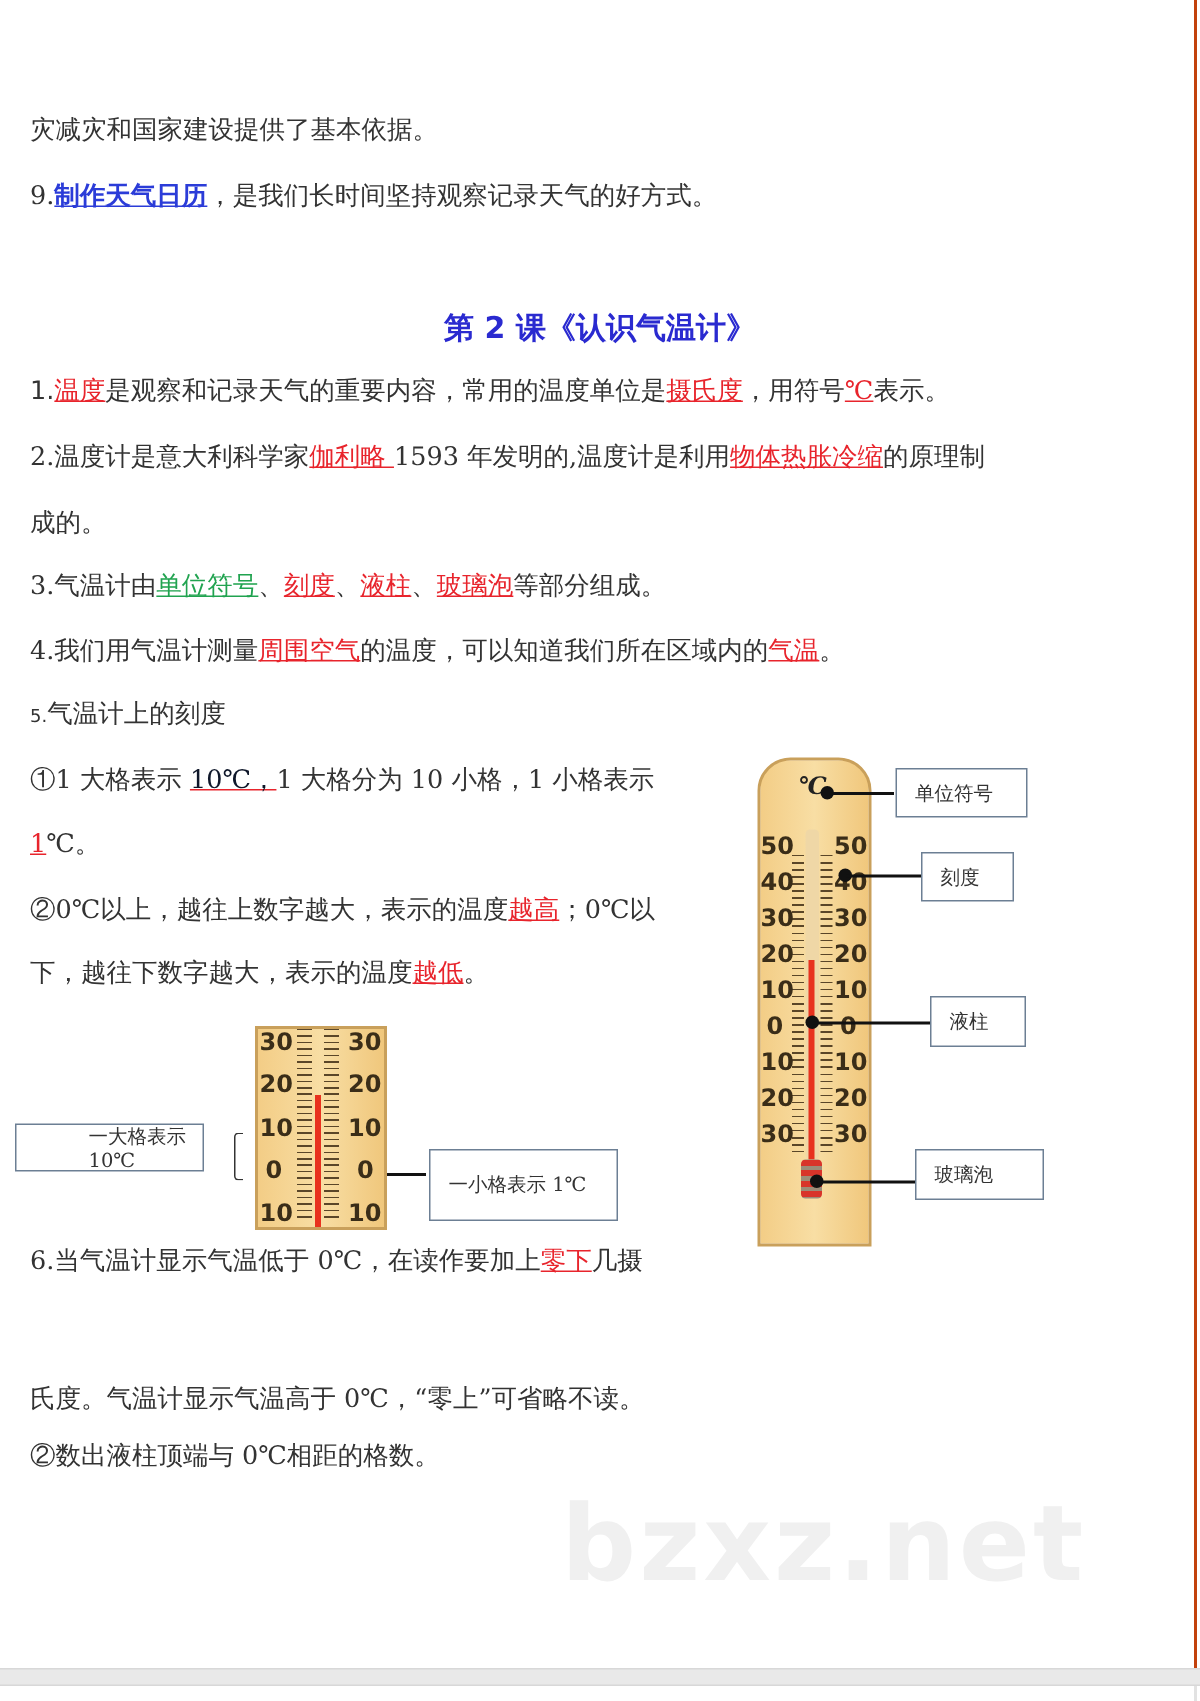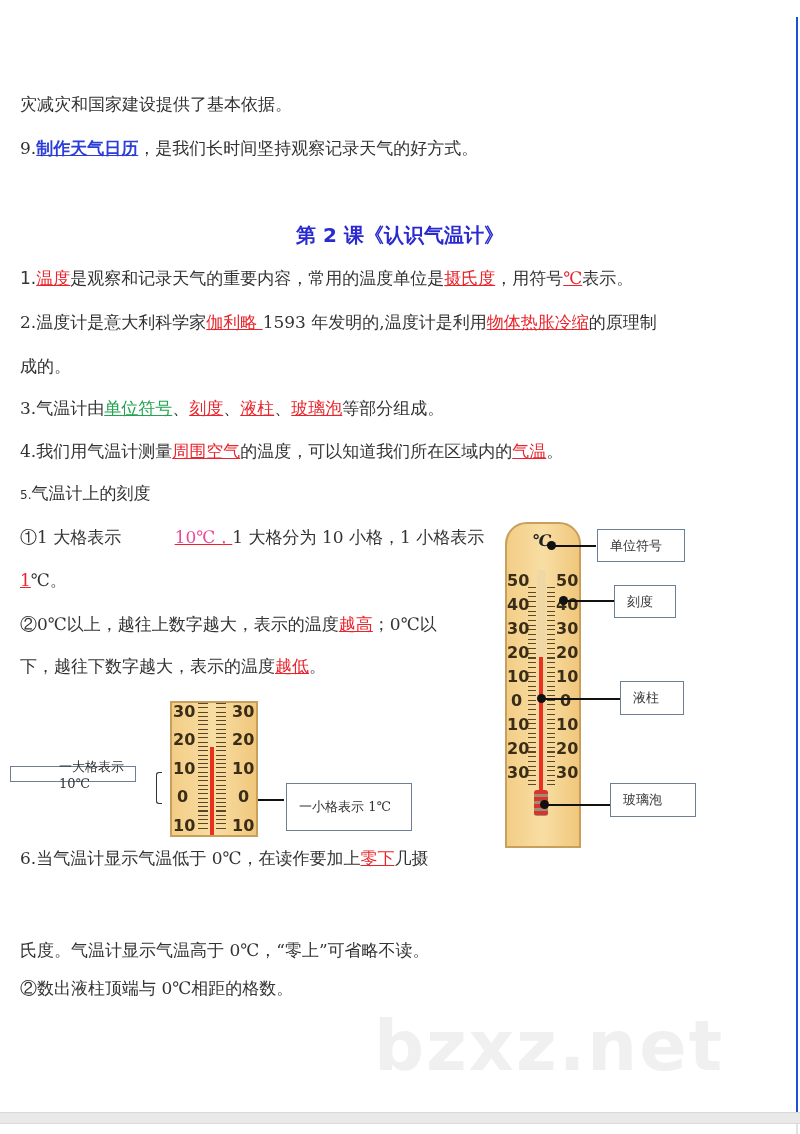--- a/index.html
+++ b/index.html
@@ -3,40 +3,40 @@
 <meta charset="utf-8">
 <style>
   html, body { margin: 0; padding: 0; }
   body {
     width: 800px; height: 1134px; position: relative; overflow: hidden;
     background: #ffffff;
     font-family: "DejaVu Serif", "Liberation Serif", serif;
     color: #333333;
   }
   .page {
-    position: absolute; left: 0; top: 17px; width: 796px; height: 1112px;
-    border-right: 2px solid #1d4ed8; background: #fff;
+    position: absolute; left: 0; top: 0; width: 796px; height: 1112px;
+    border-right: 2px solid #c2410c; background: #fff;
   }
   .page-gap {
     position: absolute; left: 0; top: 1112px; width: 800px; height: 10px;
     background: #e9e9e9; border-top: 1px solid #d8d8d8; border-bottom: 1px solid #d8d8d8;
   }
   .next-page { position: absolute; left: 0; top: 1124px; width: 796px; height: 10px; background: #fff; border-right: 2px solid #e2e2e2; }
   .line {
     position: absolute; left: 20px; font-size: 17px; line-height: 22px; white-space: nowrap;
   }
   .title {
     position: absolute; top: 205px; left: 0; width: 800px; text-align: center;
     font-family: "DejaVu Sans", "Liberation Sans", sans-serif;
     font-weight: bold; font-size: 20px; color: #2a2ad0;
   }
   .kw-red { color: #e8242c; text-decoration: underline; text-decoration-color: #e8242c; }
   .kw-blue { color: #2b3cd8; text-decoration: underline; font-weight: bold; }
   .kw-green { color: #21a350; text-decoration: underline; text-decoration-color: #21a350; }
-  .kw-green-redline { color: #ec4899; text-decoration: underline; text-decoration-color: #e8242c; margin-left: 48px; }
+  .kw-green-redline { color: #0f172a; text-decoration: underline; text-decoration-color: #e8242c; }
   .sans { font-family: "DejaVu Sans", "Liberation Sans", sans-serif; }
 
   
   .thermo { position: absolute; background: linear-gradient(90deg, #f3cd86, #f8dea4 50%, #f0c77c); border: 2px solid #c9a05b; }
   .scale-num { position: absolute; font-family: "DejaVu Sans", "Liberation Sans", sans-serif; font-size: 16px; font-weight: bold; color: #3a2d18; }
   .liquid { position: absolute; background: #e8321e; }
   .tube { position: absolute; background: #efd7a6; border-radius: 3px; }
   .label-box {
     position: absolute; background: #fff; border: 1.5px solid #6c7f94;
     font-size: 13px; color: #333; display: flex; align-items: center; padding-left: 12px; box-sizing: border-box;
@@ -109,21 +109,21 @@
     <span class="scale-num" style="left:232px; top:685px;">30</span>
     <span class="scale-num" style="left:173px; top:713px;">20</span>
     <span class="scale-num" style="left:232px; top:713px;">20</span>
     <span class="scale-num" style="left:173px; top:742px;">10</span>
     <span class="scale-num" style="left:232px; top:742px;">10</span>
     <span class="scale-num" style="left:177px; top:770px;">0</span>
     <span class="scale-num" style="left:238px; top:770px;">0</span>
     <span class="scale-num" style="left:173px; top:799px;">10</span>
     <span class="scale-num" style="left:232px; top:799px;">10</span>
 
-    <div class="label-box" style="left:10px; top:749px; width:126px; height:16px;padding-left:48px;">
+    <div class="label-box" style="left:10px; top:749px; width:126px; height:32px;padding-left:48px;">
       <span>一大格表示 10℃</span>
     </div>
     <div style="position:absolute; left:156px; top:755px; width:5px; height:30px; border:1.5px solid #333; border-right:none; border-radius:3px 0 0 3px;"></div>
     <div class="connector" style="left:258px; top:782px; width:26px;"></div>
     <div class="label-box" style="left:286px; top:766px; width:126px; height:48px;">
       <span>一小格表示 1℃</span>
     </div>
   </div>
 
   <div>

